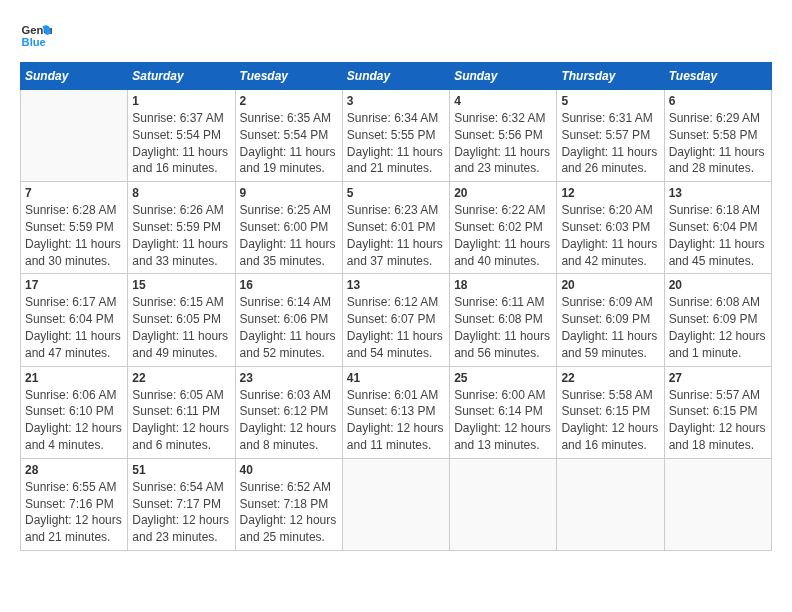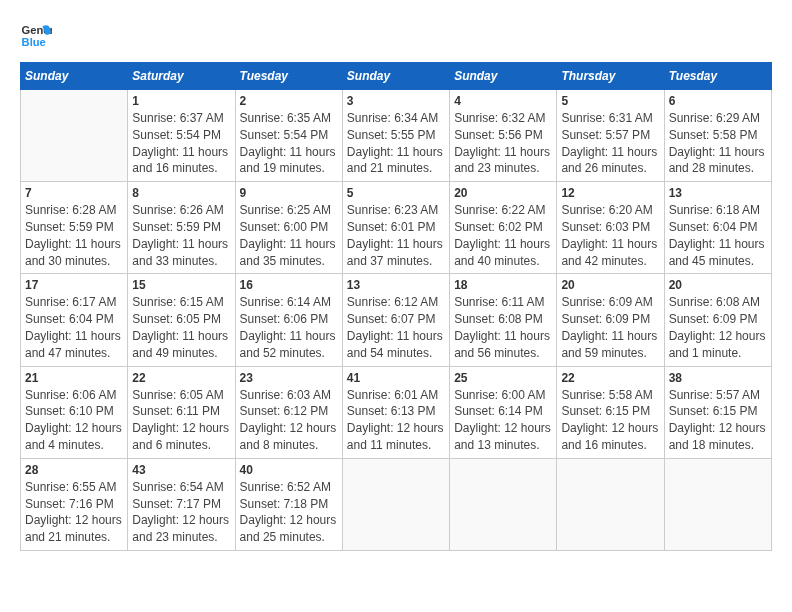--- a/index.html
+++ b/index.html
@@ -214,31 +214,31 @@
         </td>
         <td>
           <span class="day-number">25</span>
           <div class="day-info">Sunrise: 6:00 AM<br>Sunset: 6:14 PM<br>Daylight: 12 hours and 13 minutes.</div>
         </td>
         <td>
           <span class="day-number">22</span>
           <div class="day-info">Sunrise: 5:58 AM<br>Sunset: 6:15 PM<br>Daylight: 12 hours and 16 minutes.</div>
         </td>
         <td>
-          <span class="day-number">38</span>
+          <span class="day-number">27</span>
           <div class="day-info">Sunrise: 5:57 AM<br>Sunset: 6:15 PM<br>Daylight: 12 hours and 18 minutes.</div>
         </td>
       </tr>
       <tr>
         <td>
           <span class="day-number">28</span>
           <div class="day-info">Sunrise: 6:55 AM<br>Sunset: 7:16 PM<br>Daylight: 12 hours and 21 minutes.</div>
         </td>
         <td>
-          <span class="day-number">43</span>
+          <span class="day-number">51</span>
           <div class="day-info">Sunrise: 6:54 AM<br>Sunset: 7:17 PM<br>Daylight: 12 hours and 23 minutes.</div>
         </td>
         <td>
           <span class="day-number">40</span>
           <div class="day-info">Sunrise: 6:52 AM<br>Sunset: 7:18 PM<br>Daylight: 12 hours and 25 minutes.</div>
         </td>
         <td class="empty-cell"></td>
         <td class="empty-cell"></td>
         <td class="empty-cell"></td>
         <td class="empty-cell"></td>

